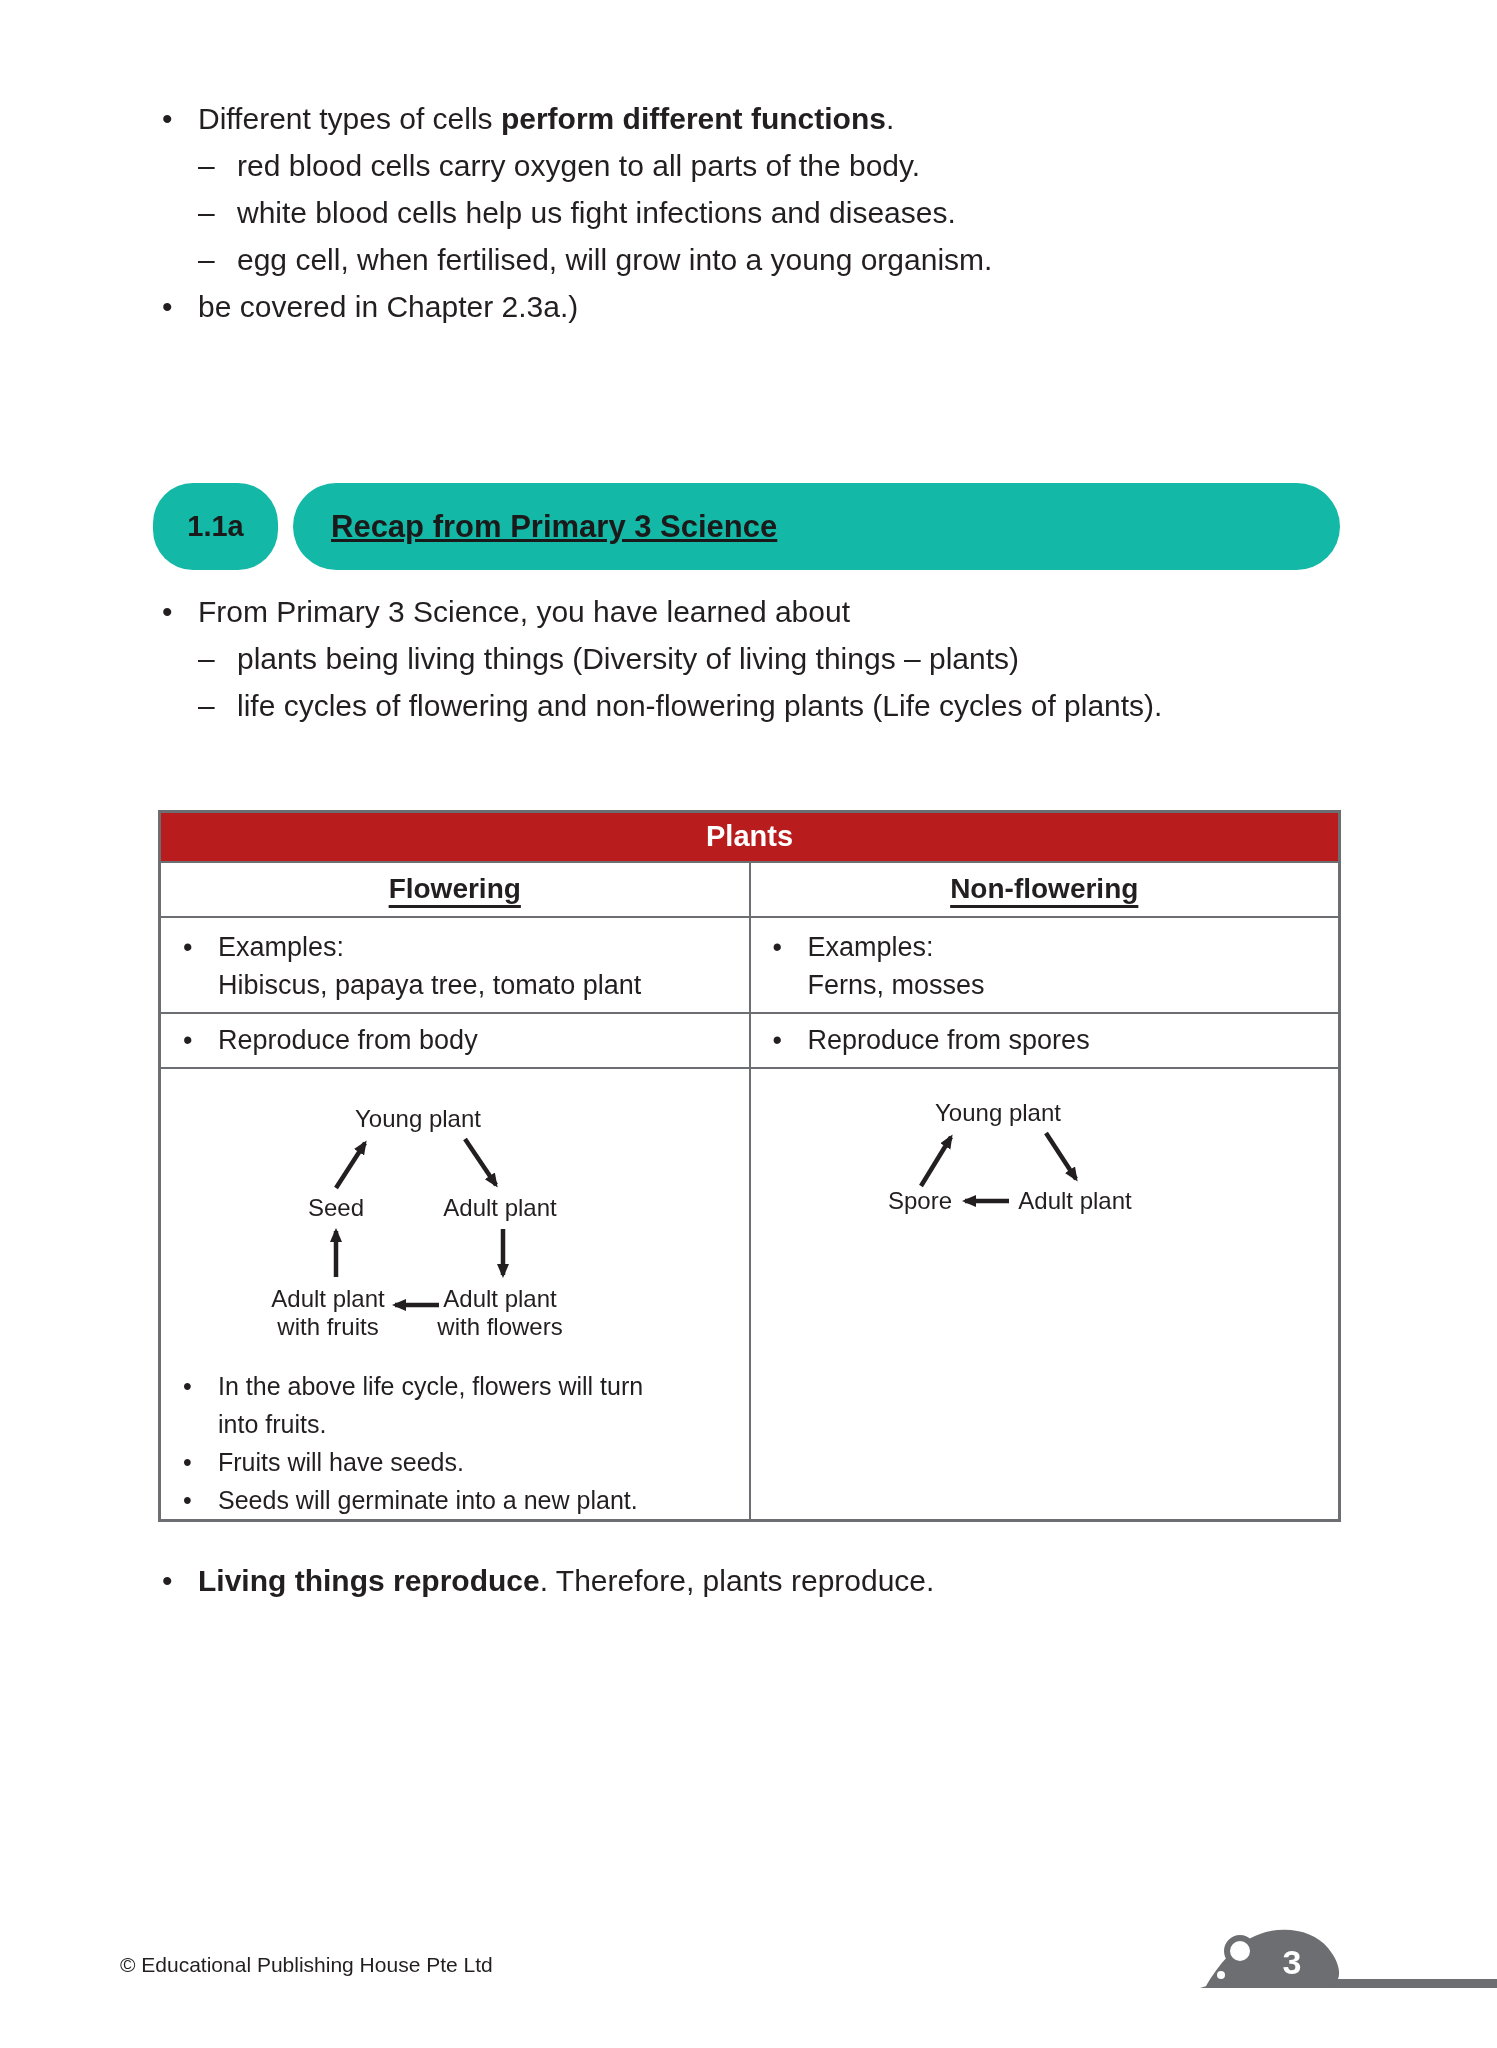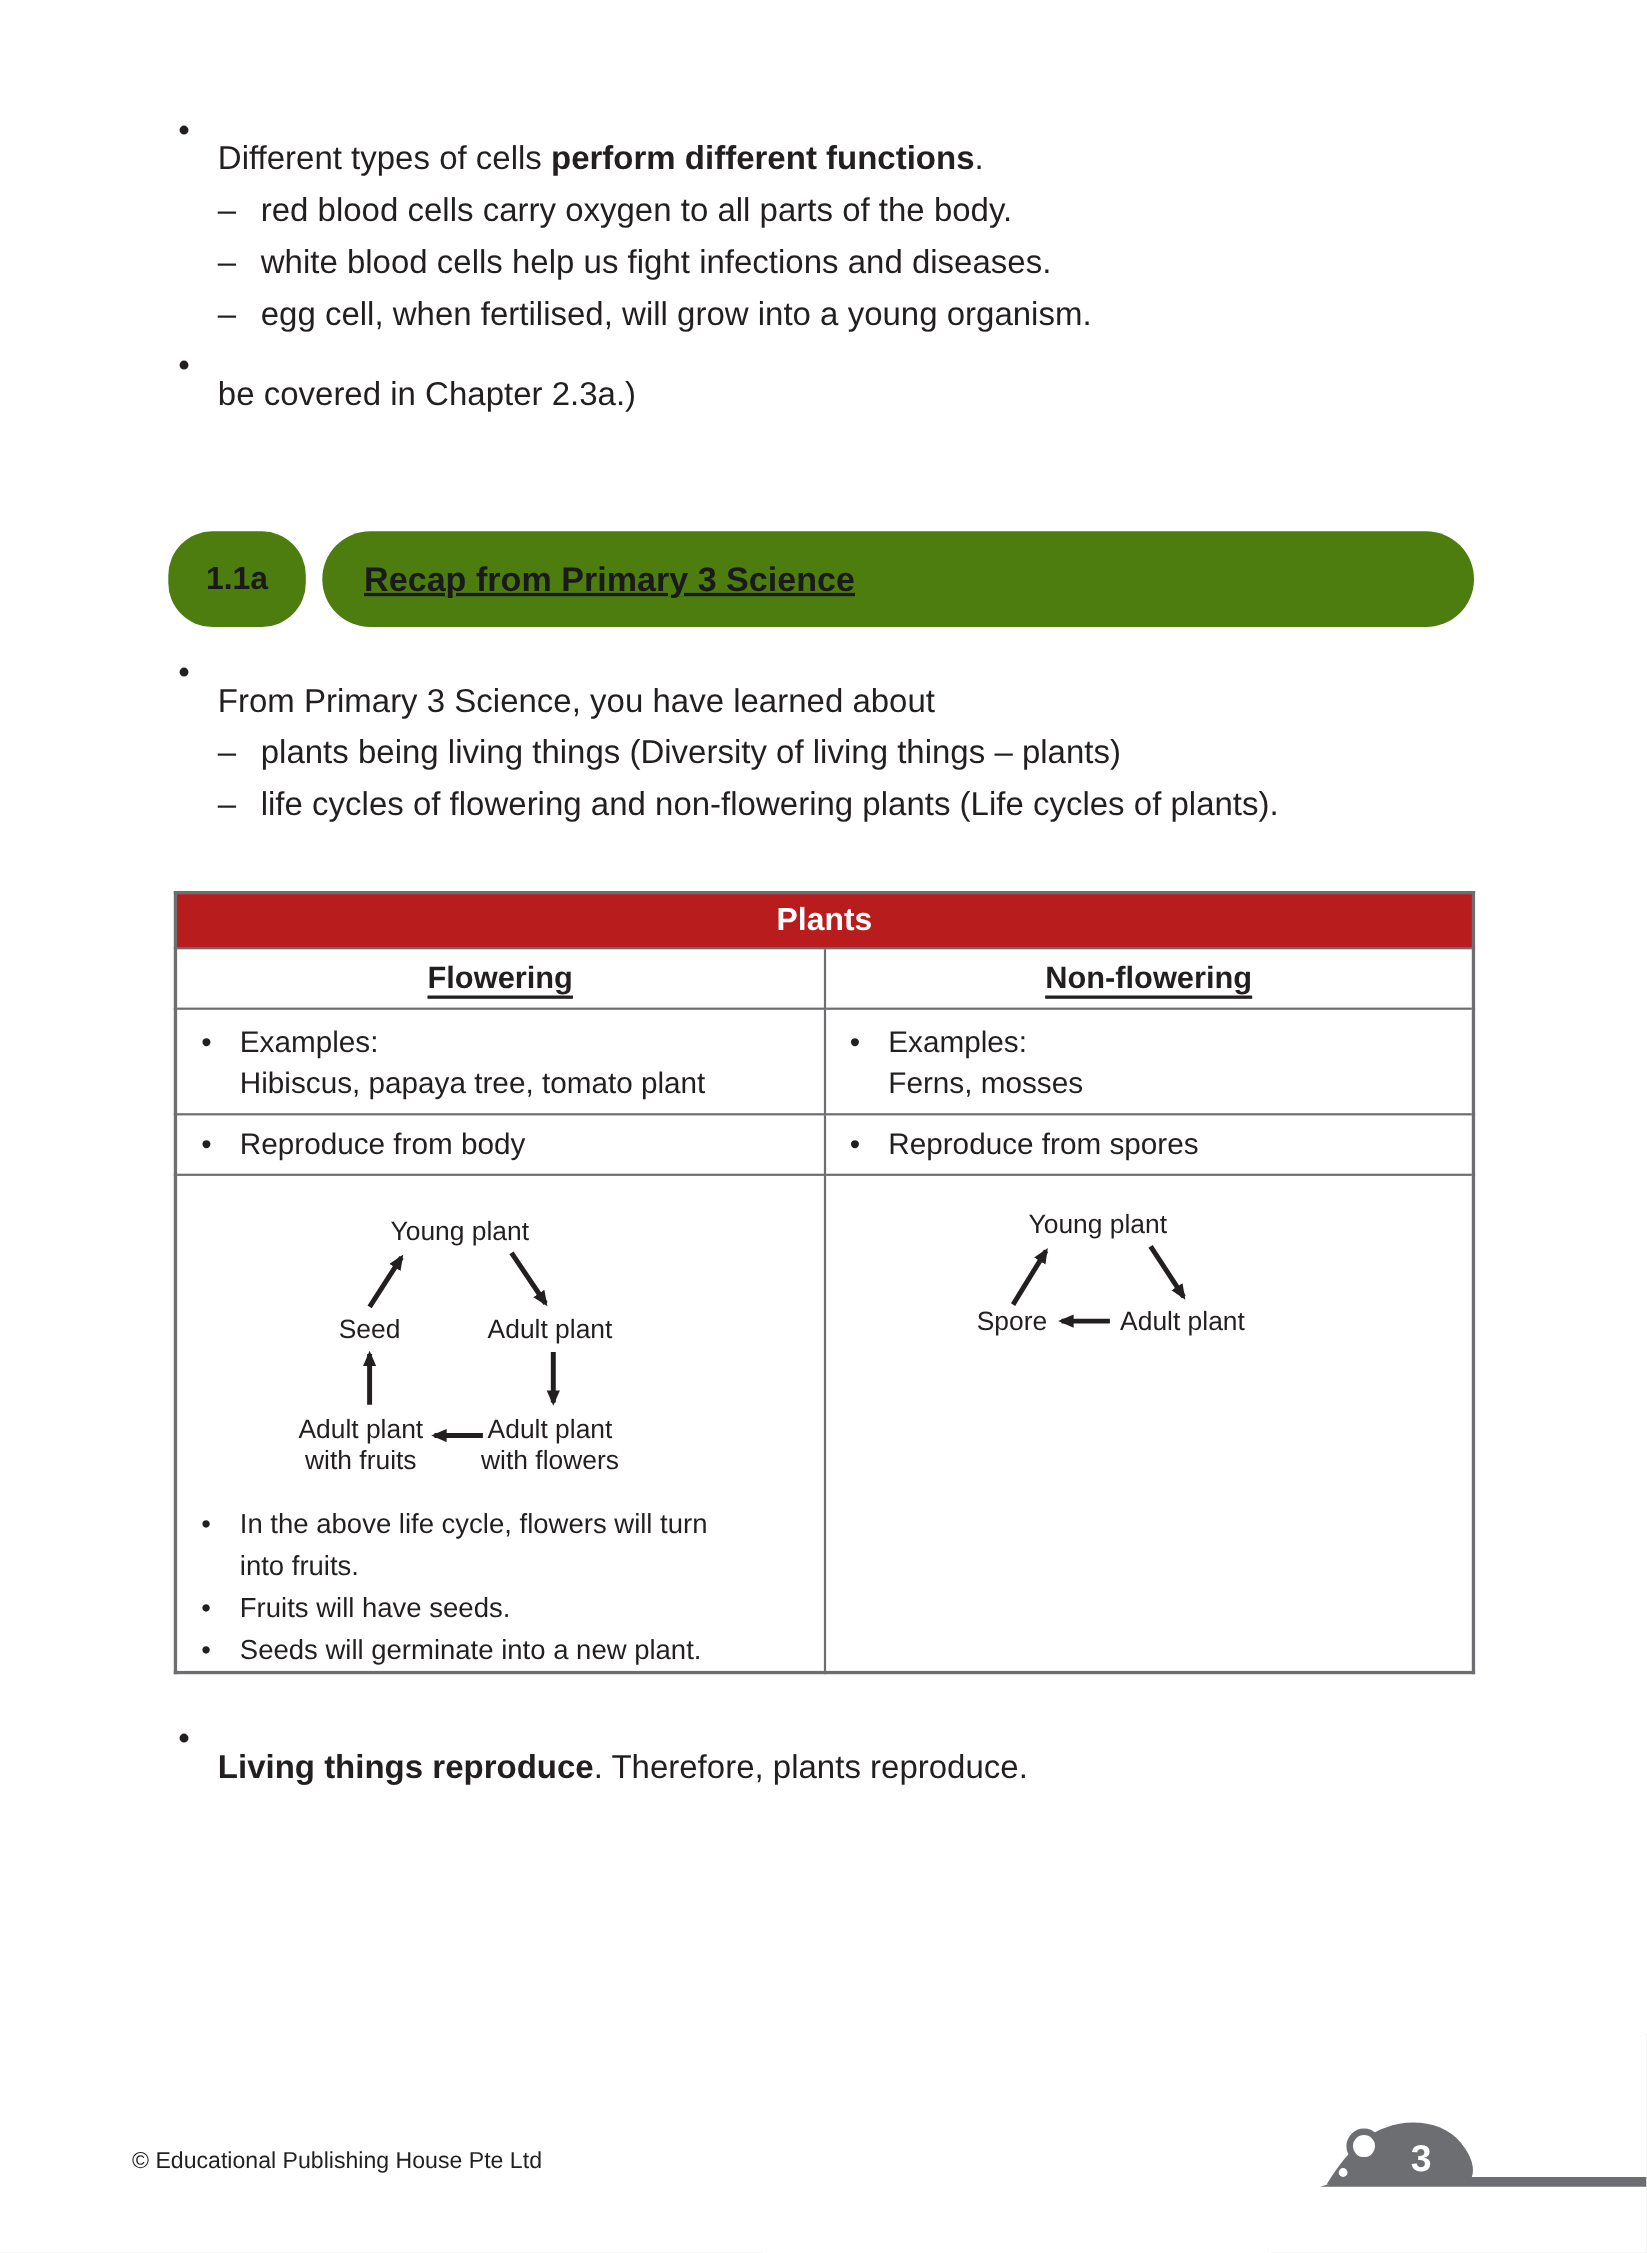--- a/index.html
+++ b/index.html
@@ -10,31 +10,31 @@
     background:#ffffff;
     font-family:"Liberation Sans", sans-serif;
     color:#231f20;
     overflow:hidden;
     margin:0 auto;
   }
   
   .blist { position:absolute; left:162px; width:1220px; font-size:30px; line-height:47px; }
   .b-item { display:flex; align-items:flex-start; }
   .b-marker { width:36px; flex:0 0 36px; }
-  .b-body { flex:1 1 auto;margin-top:26px; }
+  .b-body { flex:1 1 auto; }
   .b-line { white-space:nowrap; }
   .sublist { }
   .sub-item { display:flex; align-items:flex-start; }
   .sub-marker { width:39px; flex:0 0 39px; }
   .sub-body { flex:1 1 auto; }
   b { font-weight:bold; }
   #list-top { top:95px; }
   #list-recap { top:588px; }
   
-  .pill { position:absolute; background:#4d7c0f; height:87px; }
+  .pill { position:absolute; background:#14b8a6; height:87px; }
   #section-code {
     left:153px; top:483px; width:125px; border-radius:40px;
     display:flex; align-items:center; justify-content:center;
     font-weight:bold; font-size:29px; color:#1a1a1a;
   }
   #section-bar {
     left:293px; top:483px; width:1047px; border-radius:44px;
     display:flex; align-items:center;
     padding-left:38px;
     font-weight:bold; font-size:31px; color:#1a1a1a;text-decoration:underline;

